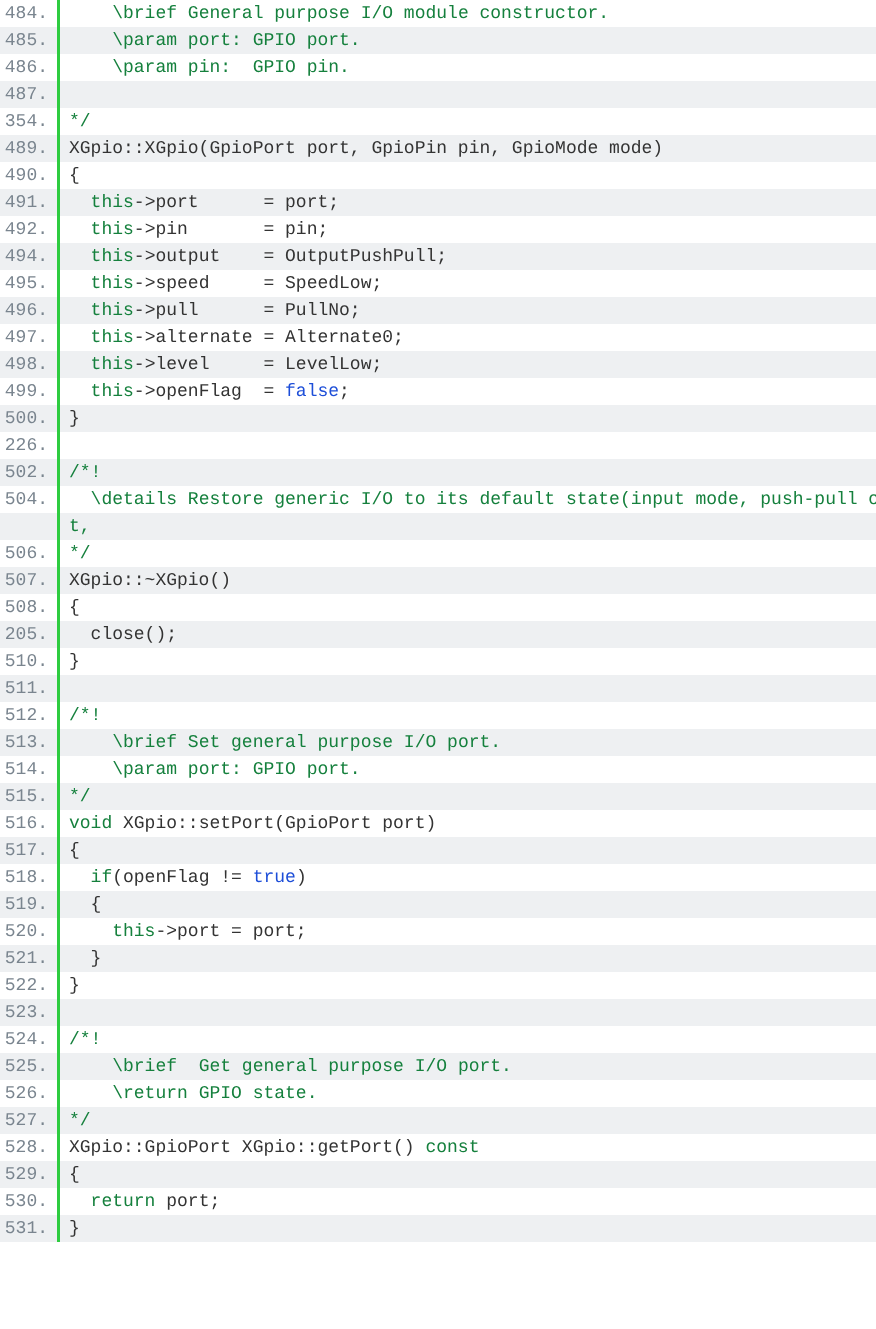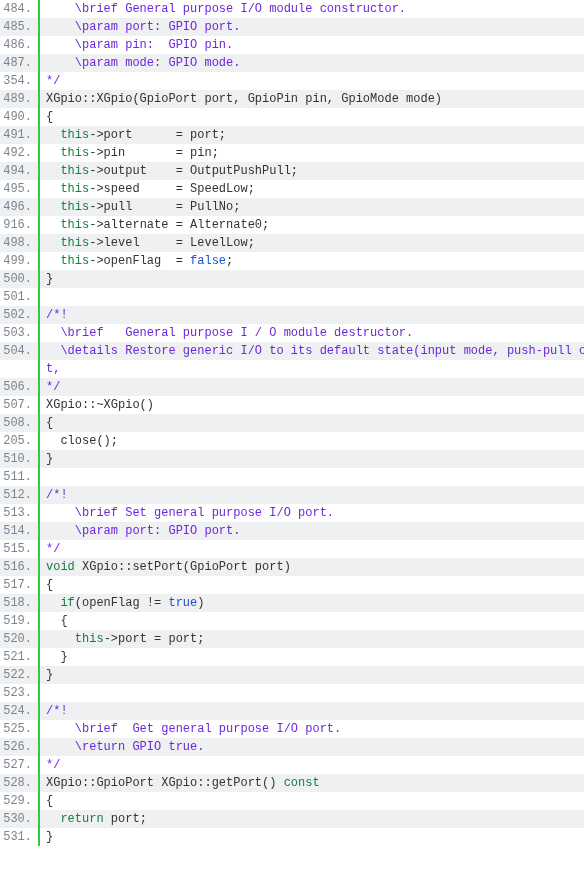--- a/index.html
+++ b/index.html
@@ -31,21 +31,21 @@
     background: #2ecc40;
     align-self: stretch;
     flex-shrink: 0;
   }
   .code {
     white-space: pre;
     padding-left: 6px;
     color: #333;
     overflow: hidden;
   }
-  .cmt { color: #6d28d9; }
+  .cmt { color: #15803d; }
   .kw  { color: #15803d; }
   .lit { color: #1d4ed8; }
 </style>
 </head>
 <body>
 
 <div class="code-view">
     <div class="line">
       <div class="gutter">484.</div>
       <div class="bar"></div>
@@ -57,21 +57,21 @@
       <div class="code"><span>    </span><span class="cmt">\param port: GPIO port.</span></div>
     </div>
     <div class="line">
       <div class="gutter">486.</div>
       <div class="bar"></div>
       <div class="code"><span>    </span><span class="cmt">\param pin:  GPIO pin.</span></div>
     </div>
     <div class="line">
       <div class="gutter">487.</div>
       <div class="bar"></div>
-      <div class="code"><span>    </span><span class="cmt">\param mode: GPIO mode.</span></div>
+      <div class="code"><span>    </span></div>
     </div>
     <div class="line">
       <div class="gutter">354.</div>
       <div class="bar"></div>
       <div class="code"><span class="cmt">*/</span></div>
     </div>
     <div class="line">
       <div class="gutter">489.</div>
       <div class="bar"></div>
       <div class="code"><span>XGpio::XGpio(GpioPort port, GpioPin pin, GpioMode mode)</span></div>
@@ -100,55 +100,50 @@
       <div class="gutter">495.</div>
       <div class="bar"></div>
       <div class="code"><span>  </span><span class="kw">this</span><span>-&gt;speed     = SpeedLow;</span></div>
     </div>
     <div class="line">
       <div class="gutter">496.</div>
       <div class="bar"></div>
       <div class="code"><span>  </span><span class="kw">this</span><span>-&gt;pull      = PullNo;</span></div>
     </div>
     <div class="line">
-      <div class="gutter">916.</div>
+      <div class="gutter">497.</div>
       <div class="bar"></div>
       <div class="code"><span>  </span><span class="kw">this</span><span>-&gt;alternate = Alternate0;</span></div>
     </div>
     <div class="line">
       <div class="gutter">498.</div>
       <div class="bar"></div>
       <div class="code"><span>  </span><span class="kw">this</span><span>-&gt;level     = LevelLow;</span></div>
     </div>
     <div class="line">
       <div class="gutter">499.</div>
       <div class="bar"></div>
       <div class="code"><span>  </span><span class="kw">this</span><span>-&gt;openFlag  = </span><span class="lit">false</span><span>;</span></div>
     </div>
     <div class="line">
       <div class="gutter">500.</div>
       <div class="bar"></div>
       <div class="code"><span>}</span></div>
     </div>
     <div class="line">
-      <div class="gutter">501.</div>
+      <div class="gutter">226.</div>
       <div class="bar"></div>
       <div class="code"><span></span></div>
     </div>
     <div class="line">
       <div class="gutter">502.</div>
       <div class="bar"></div>
       <div class="code"><span class="cmt">/*!</span></div>
     </div>
     <div class="line">
-      <div class="gutter">503.</div>
-      <div class="bar"></div>
-      <div class="code"><span>  </span><span class="cmt">\brief   General purpose I / O module destructor.</span></div>
-    </div>
-    <div class="line">
       <div class="gutter">504.</div>
       <div class="bar"></div>
       <div class="code"><span>  </span><span class="cmt">\details Restore generic I/O to its default state(input mode, push-pull outpu</span></div>
     </div>
     <div class="line">
       <div class="gutter"></div>
       <div class="bar"></div>
       <div class="code"><span class="cmt">t,</span></div>
     </div>
     <div class="line">
@@ -247,21 +242,21 @@
       <div class="code"><span class="cmt">/*!</span></div>
     </div>
     <div class="line">
       <div class="gutter">525.</div>
       <div class="bar"></div>
       <div class="code"><span>    </span><span class="cmt">\brief  Get general purpose I/O port.</span></div>
     </div>
     <div class="line">
       <div class="gutter">526.</div>
       <div class="bar"></div>
-      <div class="code"><span>    </span><span class="cmt">\return GPIO true.</span></div>
+      <div class="code"><span>    </span><span class="cmt">\return GPIO state.</span></div>
     </div>
     <div class="line">
       <div class="gutter">527.</div>
       <div class="bar"></div>
       <div class="code"><span class="cmt">*/</span></div>
     </div>
     <div class="line">
       <div class="gutter">528.</div>
       <div class="bar"></div>
       <div class="code"><span>XGpio::GpioPort XGpio::getPort() </span><span class="kw">const</span></div>

